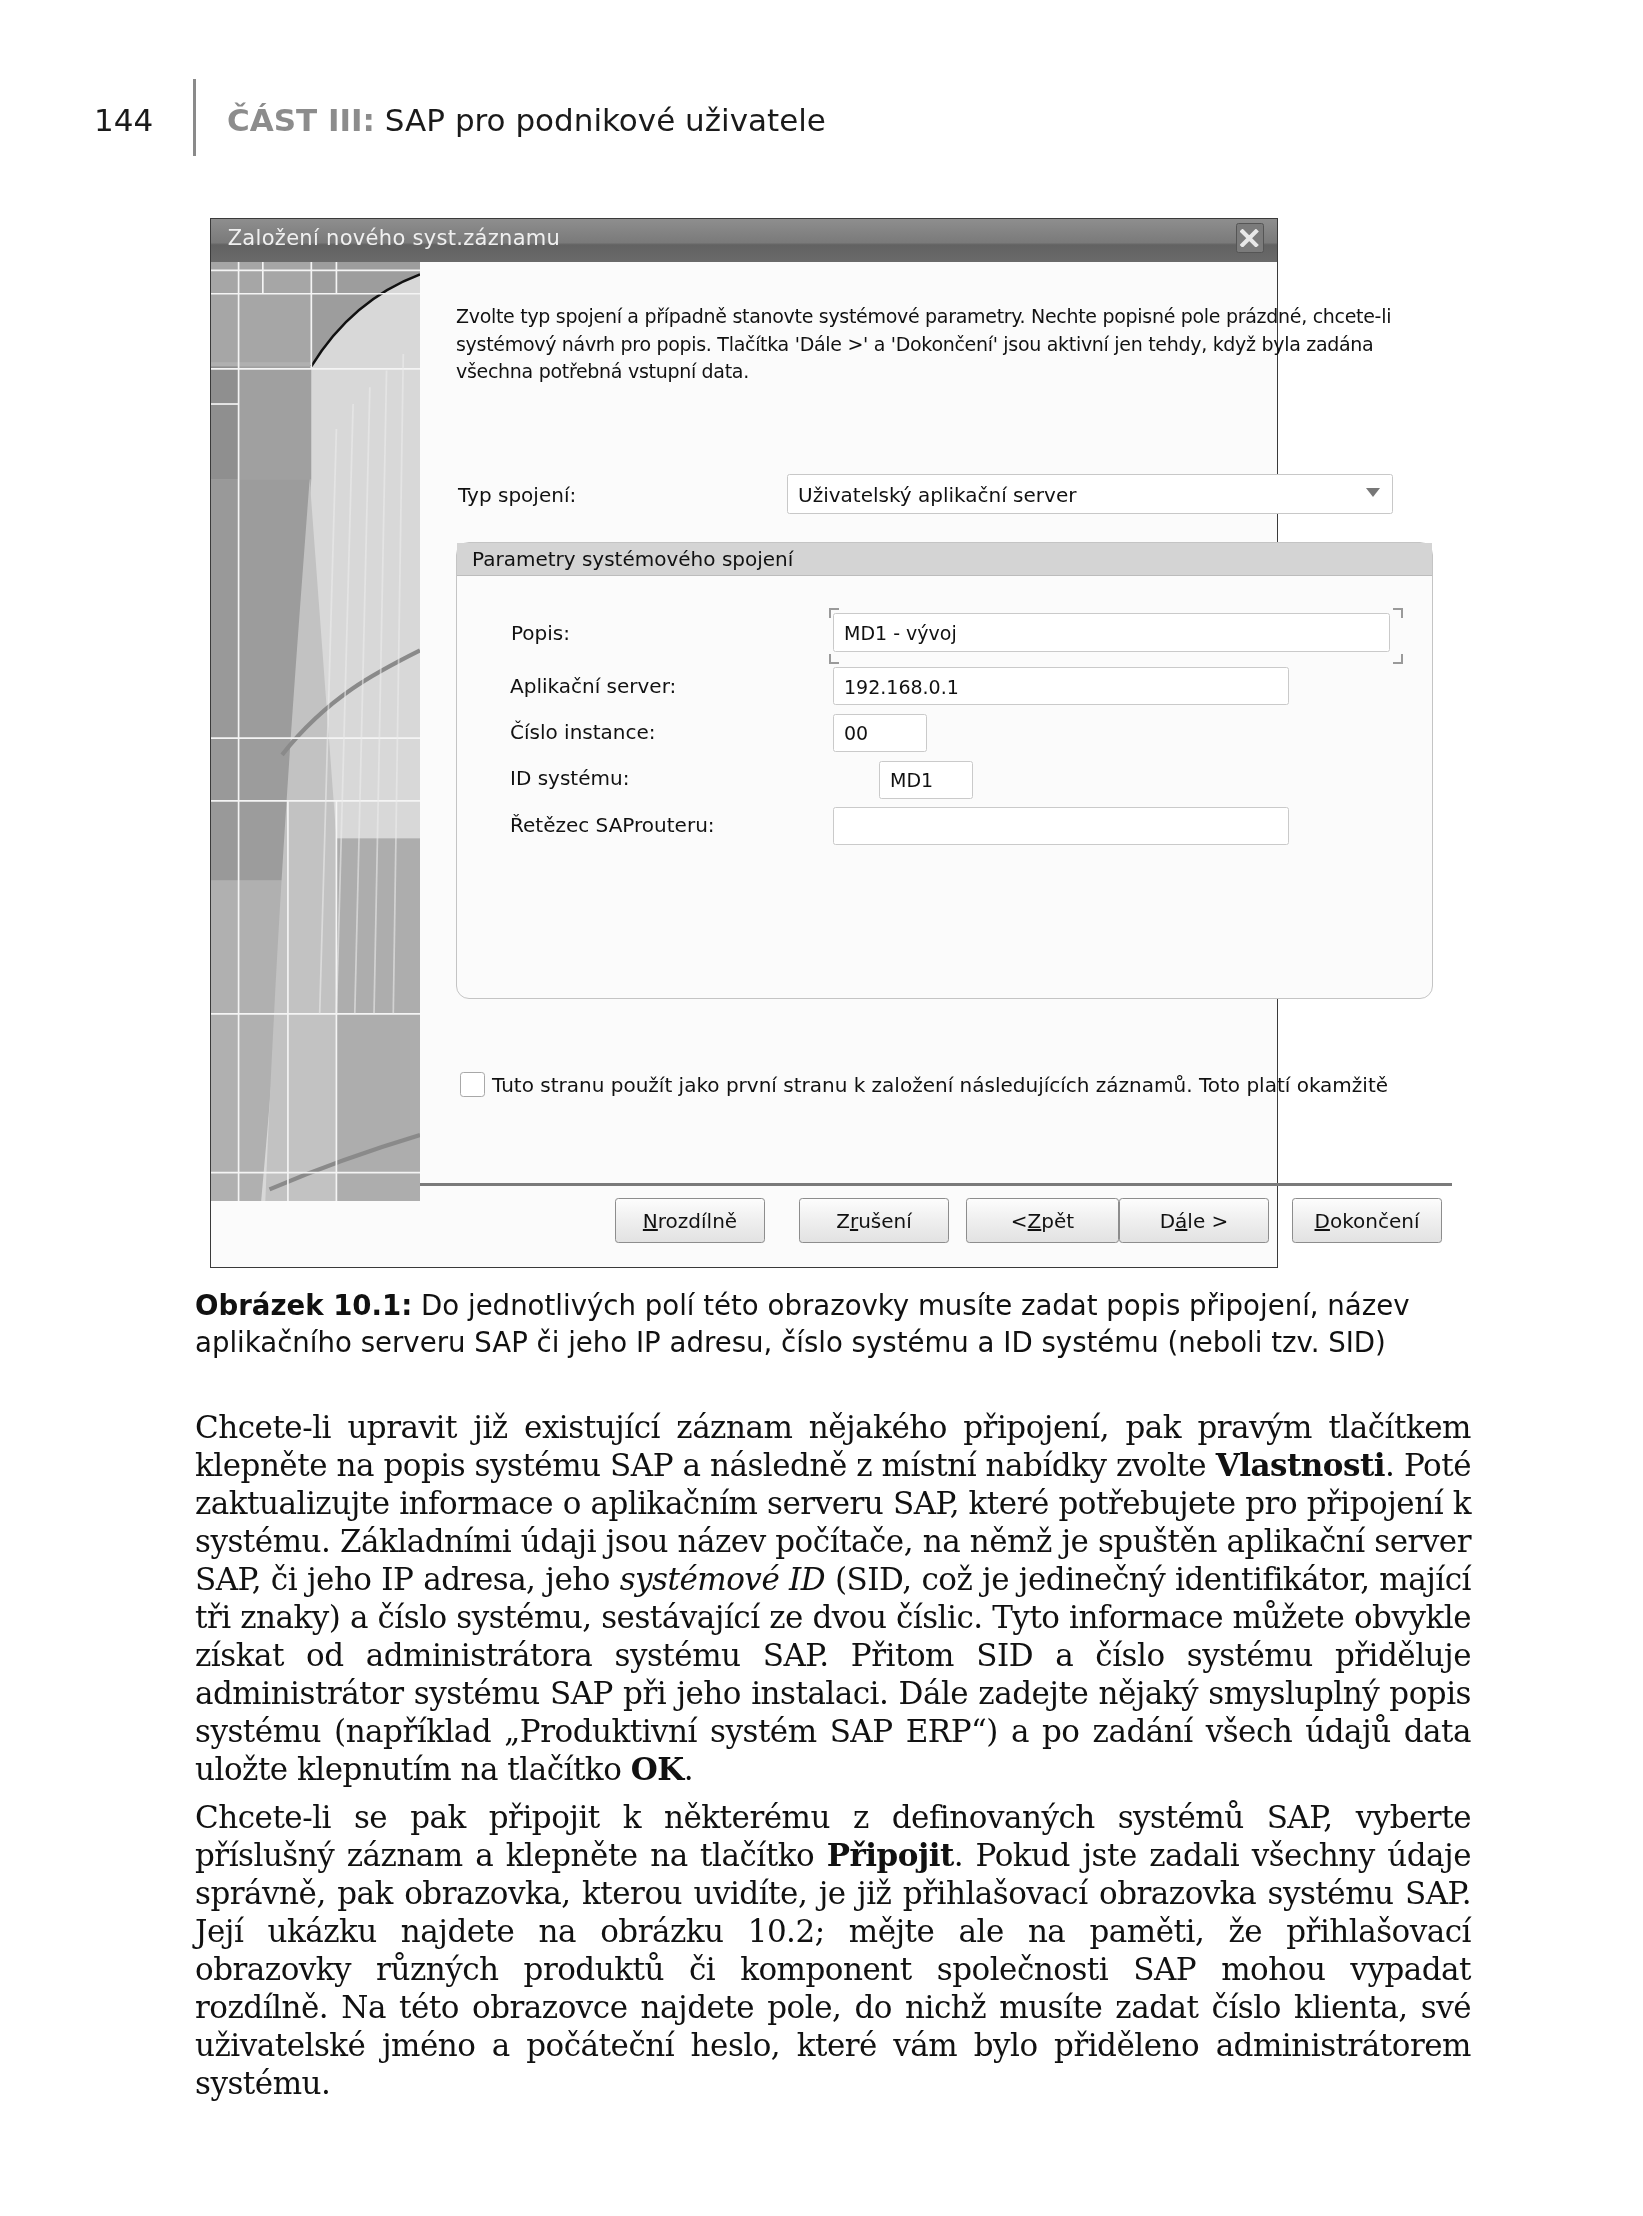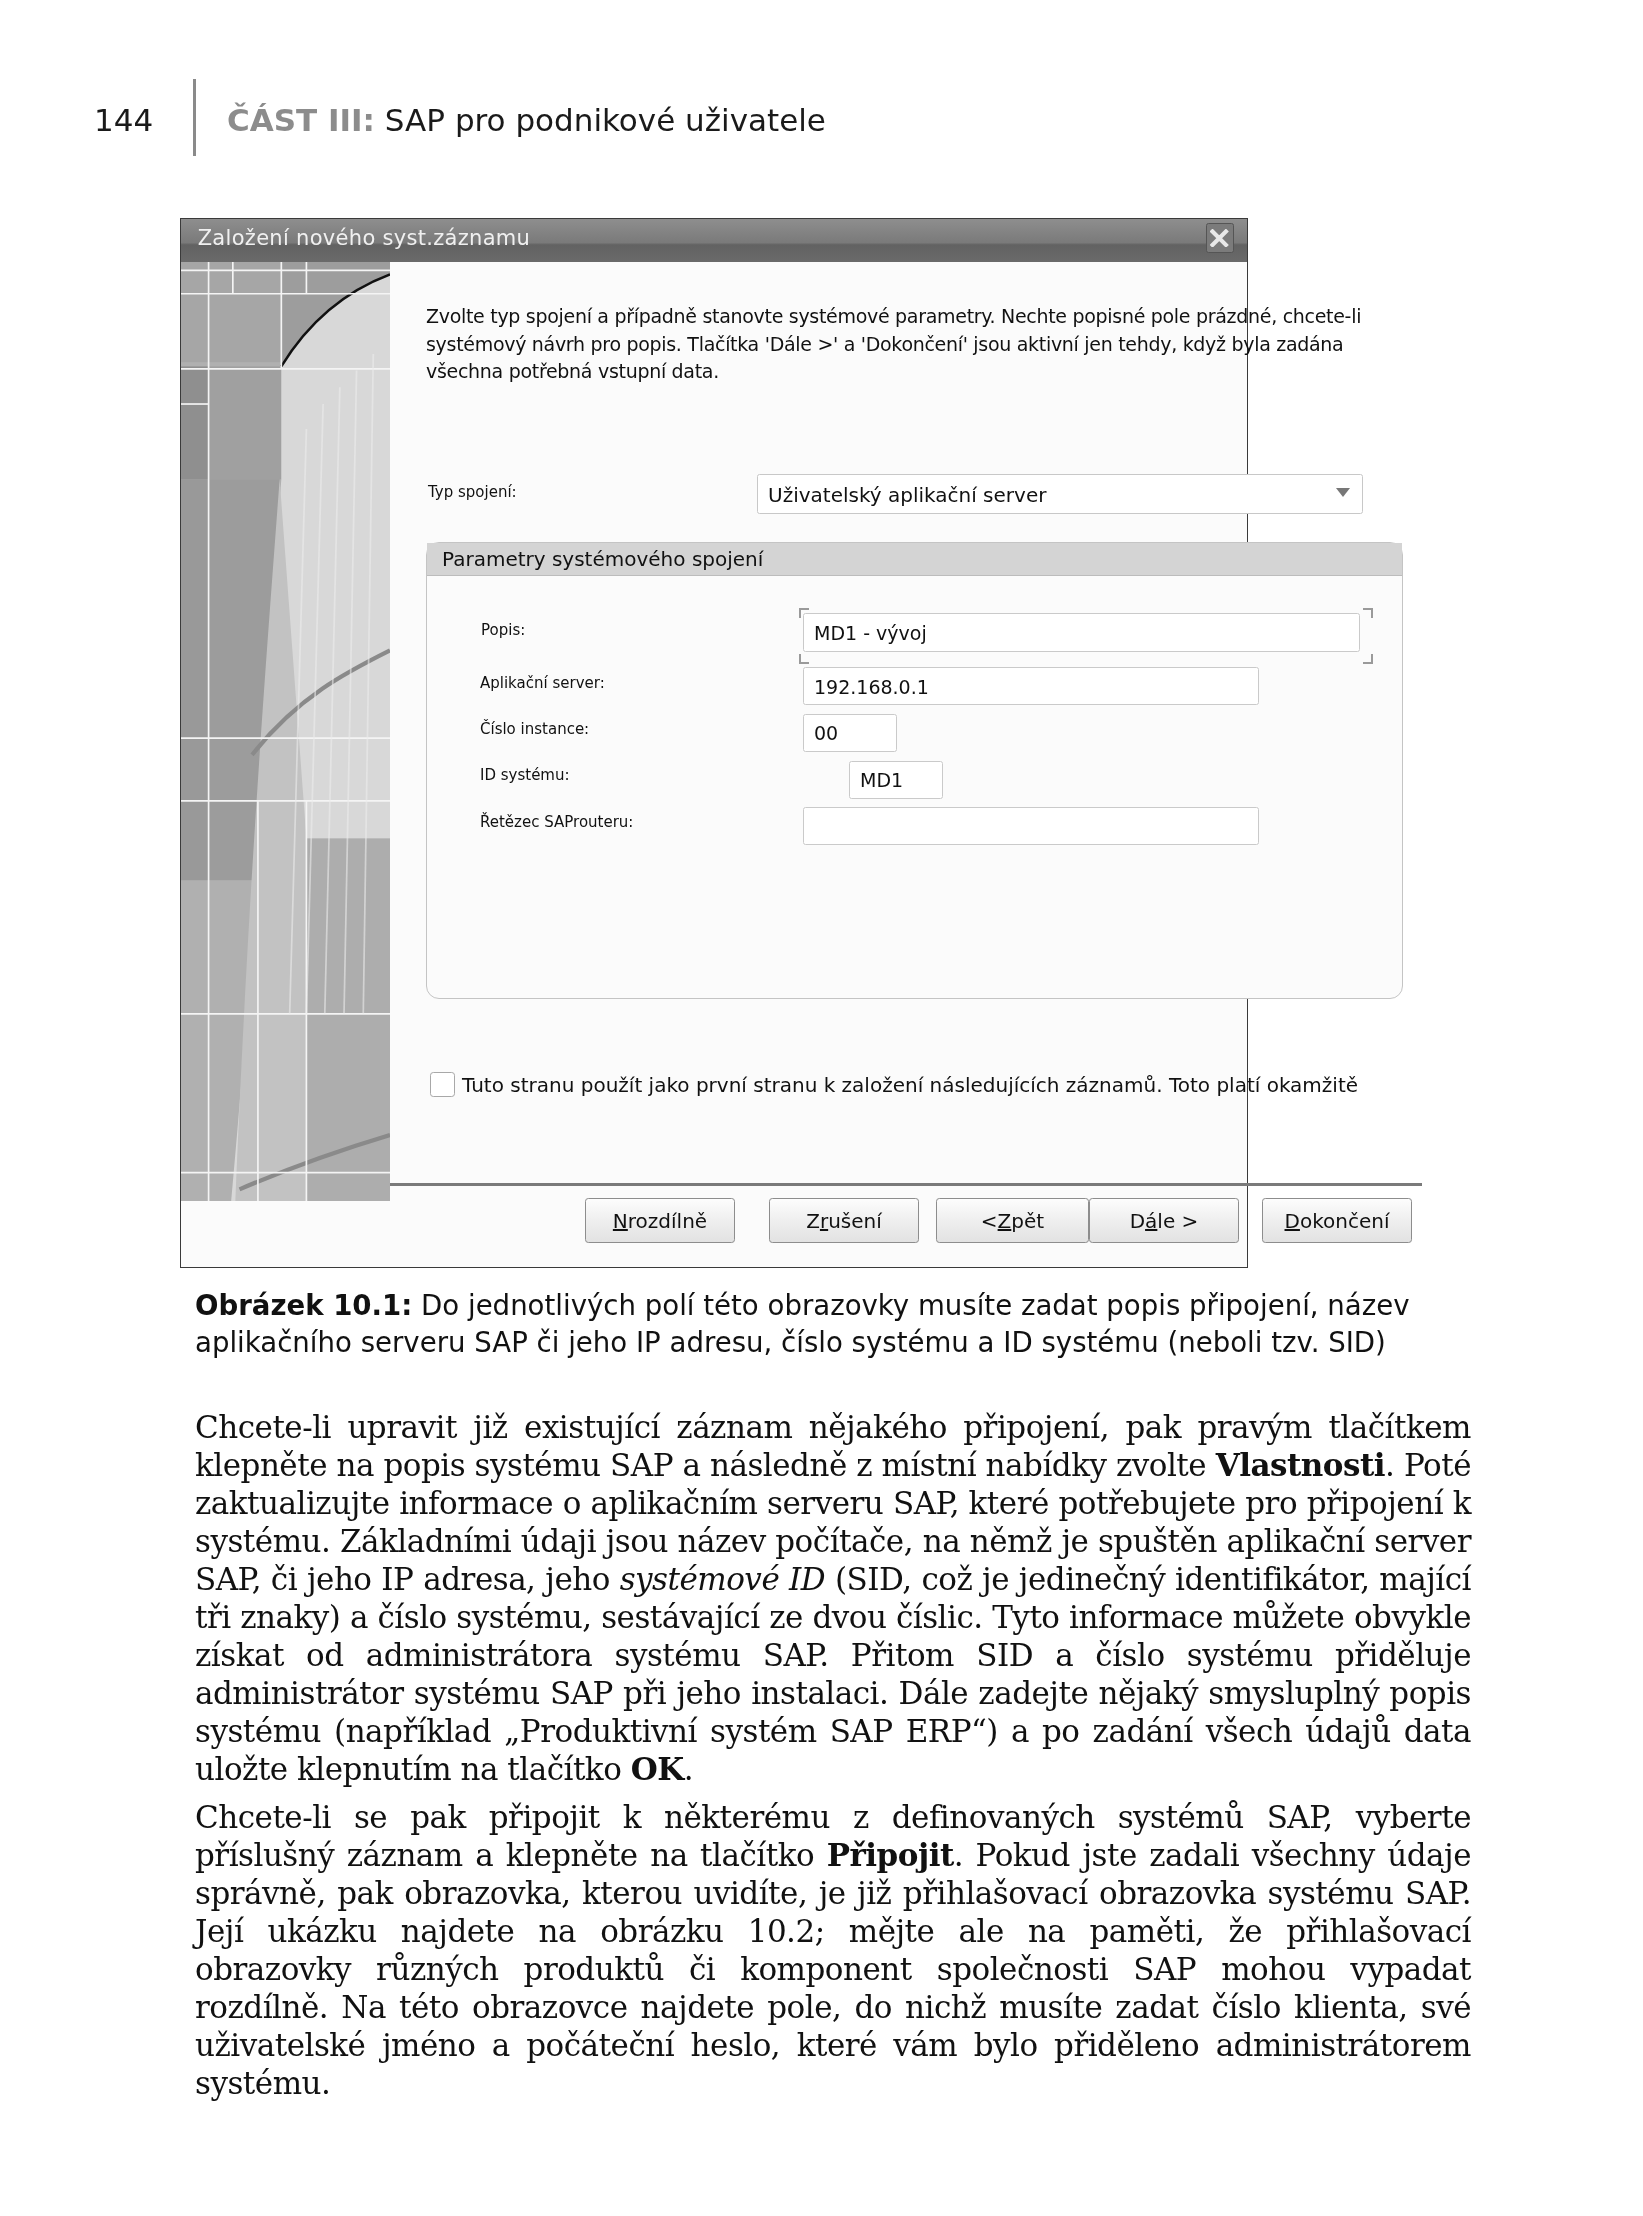--- a/index.html
+++ b/index.html
@@ -10,33 +10,33 @@
   }
   .abs { position: absolute; }
 
   
   .page-number { left: 94px; top: 102px; font-size: 31px; font-family: "DejaVu Sans", sans-serif; color: #1a1a1a; }
   .header-rule { left: 193px; top: 79px; width: 3.3px; height: 77px; background: #8a8a8a; }
   .running-head { left: 227px; top: 102px; font-size: 31px; color: #1a1a1a; white-space: nowrap; }
   .running-head .part { color: #8c8c8c; font-weight: bold; }
 
   
-  .dialog { left: 180px; top: 218px; width: 1068px; height: 1050px; border: 1.7px solid #3a3a3a; background: #fbfbfb; box-sizing: border-box; }
+  .dialog { left: 210px; top: 218px; width: 1068px; height: 1050px; border: 1.7px solid #3a3a3a; background: #fbfbfb; box-sizing: border-box; }
   .titlebar { left: 0; top: 0; width: 100%; height: 43px; background: linear-gradient(#8e8e8e 0%, #7a7a7a 55%, #626262 60%, #6a6a6a 100%); }
   .title-text { left: 16.7px; top: 6.7px; font-size: 21px; color: #f0f0f0; letter-spacing: 0.3px; white-space: nowrap; }
   .close-btn { right: 13.4px; top: 4.2px; width: 28px; height: 30px; border: 1.7px solid #555; border-radius: 2.5px; background: #7b7b7b; box-sizing: border-box; display:flex; align-items:center; justify-content:center; }
   .close-btn svg { width: 18.4px; height: 18.4px; }
 
   .side-image { left: 0; top: 43px; width: 209px; height: 939px; background: #b5b5b5; overflow: hidden; }
   .side-image svg { width: 209px; height: 939px; display: block; }
 
   .content-text { font-family: "DejaVu Sans", sans-serif; color: #111; }
   .intro { left: 245px; top: 84px; width: 961px; font-size: 19px; line-height: 27.6px; letter-spacing: -0.3px; }
 
-  .label { font-size: 15px; white-space: nowrap; color: #111; }
+  .label { font-size: 20px; white-space: nowrap; color: #111; }
   .combo { left: 576px; top: 255px; width: 606px; height: 40px; border: 1.7px solid #c8c8c8; border-radius: 2.5px; background: #fff; box-sizing: border-box; }
   .combo-value { left: 10px; top: 7.5px; font-size: 20px; white-space: nowrap; }
   .combo-arrow { right: 11.7px; top: 12.5px; width: 0; height: 0; border-left: 7.5px solid transparent; border-right: 7.5px solid transparent; border-top: 9.2px solid #777; }
 
   .group { left: 245px; top: 323px; width: 977px; height: 457px; border: 1.7px solid #c4c4c4; border-radius: 13px; box-sizing: border-box; background: #fbfbfb; }
   .group-header { left: 0; top: 0; width: 100%; height: 33px; background: #d4d4d4; border-bottom: 1.7px solid #bcbcbc; box-sizing: border-box; }
   .group-title { left: 15px; top: 4.2px; font-size: 20px; white-space: nowrap; }
 
   .field { border: 1.7px solid #cacaca; border-radius: 2.5px; background: #fff; box-sizing: border-box; }
   .field-value { left: 10px; font-size: 19px; white-space: nowrap; font-family: "DejaVu Sans", sans-serif; }

